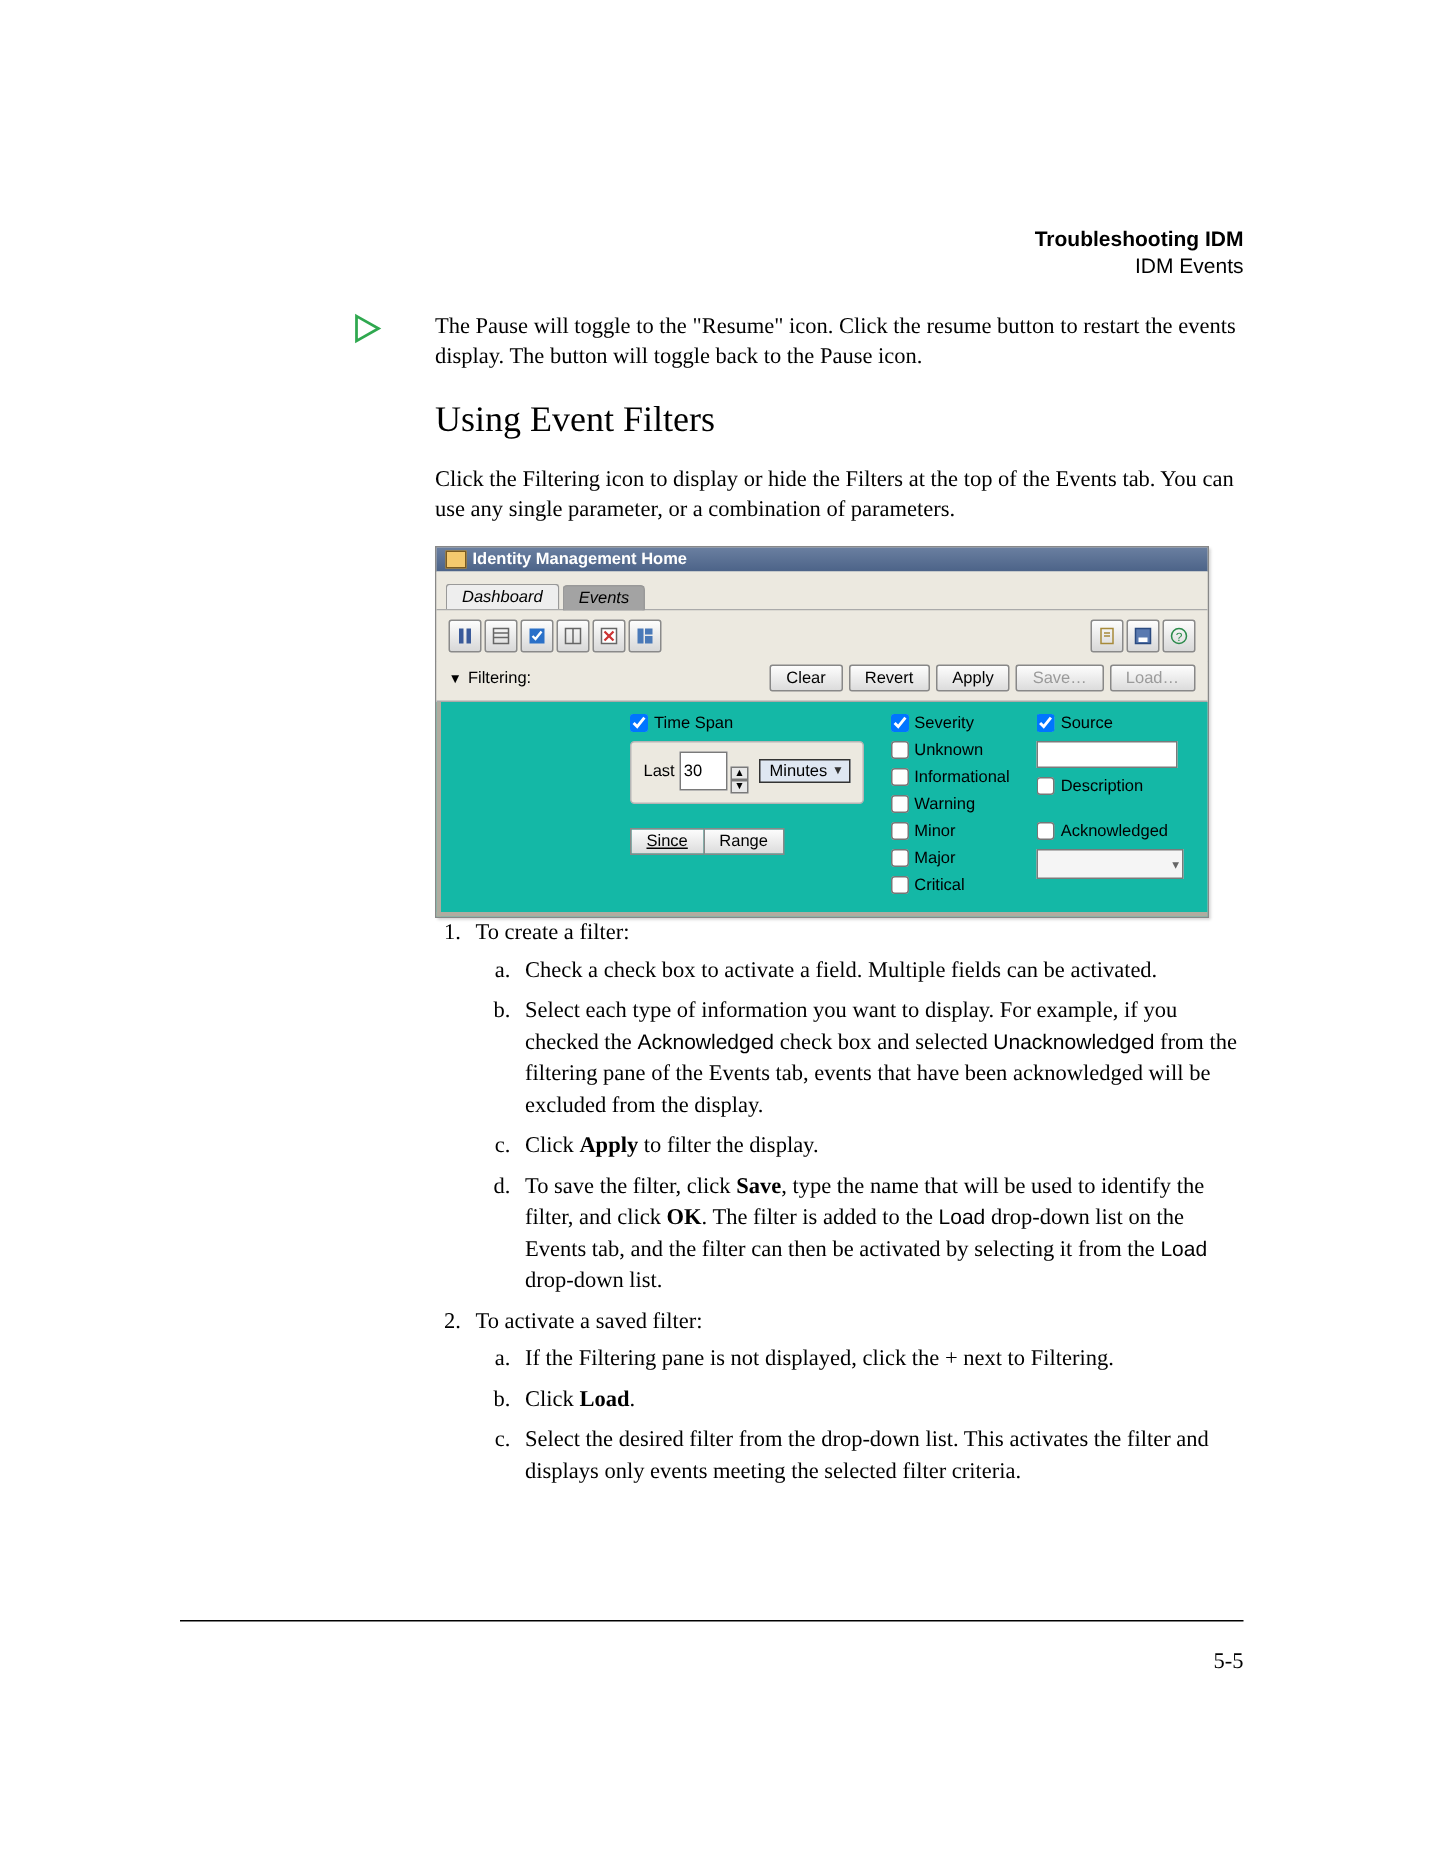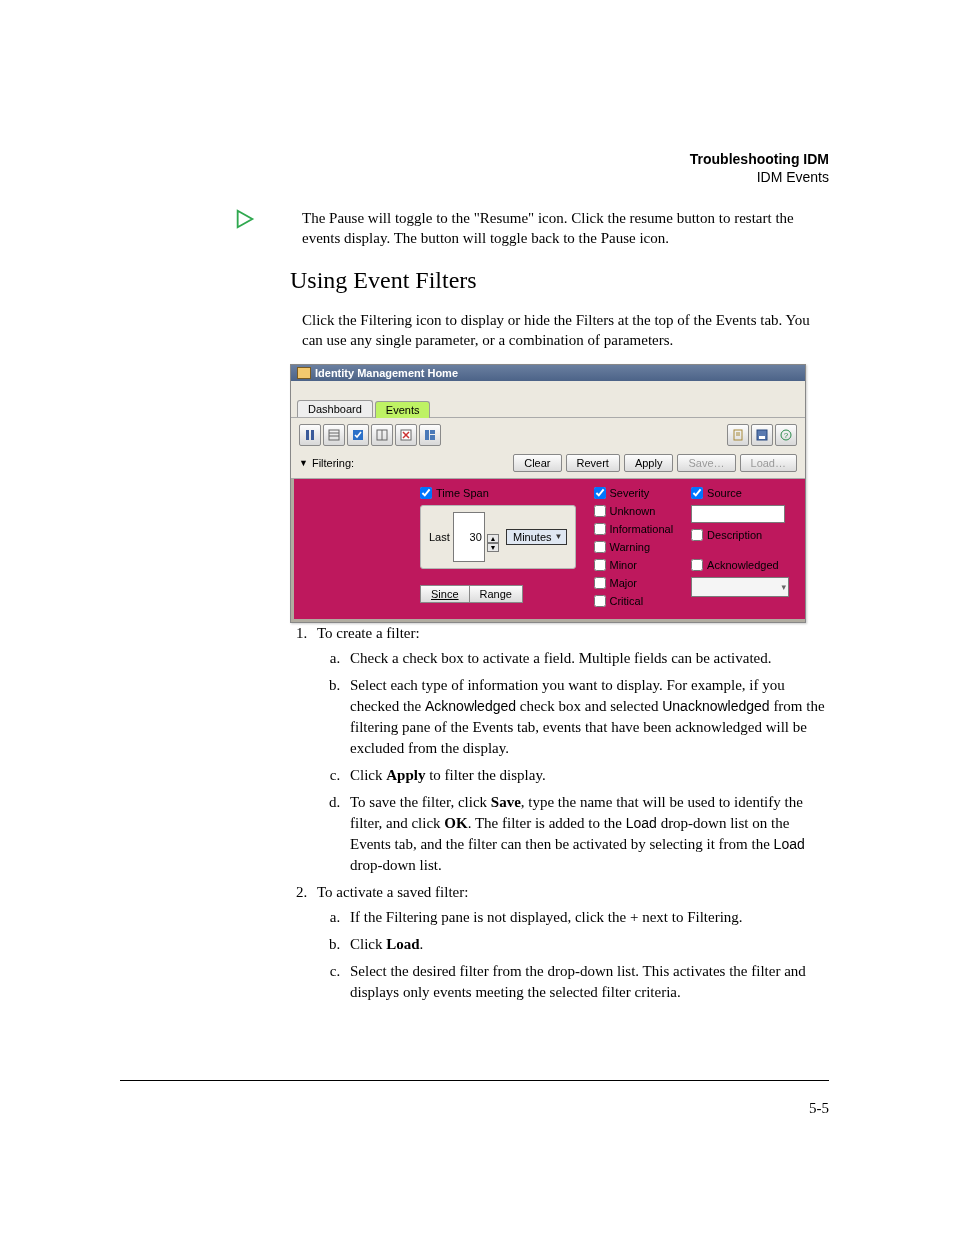--- a/index.html
+++ b/index.html
@@ -27,21 +27,21 @@
   .header .bold { font-weight: bold; }
   .body {
     position: absolute;
     left: 290px;
     right: 125px;
     top: 208px;
   }
   .para {
     font-size: 15px;
     line-height: 1.35;
-    margin: 0 0 14px 12px;
+    margin: 0 0 14px 0;
   }
   .h2 {
     font-family: "Georgia", "Times New Roman", serif;
     font-size: 24px;
     margin: 18px 0 16px 0;
     font-weight: normal;
   }
   .resume-icon {
     position: absolute;
     left: 234px;
@@ -91,33 +91,34 @@
     gap: 4px;
   }
   .fig-titlebar .folder {
     width: 12px; height: 10px;
     background: #f4c96e;
     border: 1px solid #7a5a20;
   }
   .fig-tabs {
     display: flex;
     gap: 2px;
-    padding: 19px 6px 0 6px;
+    padding: 8px 6px 0 6px;
     background: #ece9e0;
     border-bottom: 1px solid #aaa;
+    font-style: italic;
   }
   .fig-tab {
     border: 1px solid #999;
     border-bottom: none;
     padding: 2px 10px;
     background: #eee;
     border-radius: 3px 3px 0 0;
     font-size: 11px;
   }
-  .fig-tab.active { background: #bef264; position: relative; top: 1px; }
+  .fig-tab.active { background: #a3a3a3; position: relative; top: 1px; }
 
   .fig-toolbar-row {
     display: flex;
     justify-content: space-between;
     align-items: center;
     padding: 6px 8px;
     background: #ece9e0;
   }
   .fig-icongroup { display: flex; gap: 2px; }
   .fig-iconbtn {
@@ -148,42 +149,42 @@
     border-radius: 2px;
     margin-left: 4px;
     font-family: inherit;
   }
   .fig-btn.disabled { color: #9a9a9a; }
 
   .fig-filterbody {
     display: flex;
     padding: 8px 8px 12px 8px;
     gap: 18px;
-    background: #be185d;
+    background: #14b8a6;
     border-left: 3px solid #b0aca0;
     border-bottom: 3px solid #b0aca0;
   }
   .fig-col { display: flex; flex-direction: column; gap: 6px; }
   .fig-col.col-spacer { width: 100px; }
   .cbrow { display: flex; align-items: center; gap: 4px; font-size: 11px; white-space: nowrap;}
   .cbrow input { margin:0; width:12px; height:12px; }
   .cbrow.head { font-weight: normal; }
   .fig-fieldset {
     border: 1px solid #b5b5b5;
     border-radius: 3px;
     padding: 6px 8px;
     background: #ece9e0;
   }
   .num-input {
     width: 26px; height: 16px;
     border: 1px solid #7a7a7a;
     background: #fff;
     font-size: 11px;
-    text-align: right;
-    padding: 16px 2px;
+    text-align: left;
+    padding: 4px 2px;
   }
   .spinner {
     display:inline-flex; flex-direction:column; margin-left:-1px;
   }
   .spinner button {
     width:12px; height:9px; font-size:7px; line-height:7px;
     border:1px solid #7a7a7a; background:#e8e8e8; padding:0;
   }
   .unit-select {
     border:1px solid #333; background:#dfe7f2;

